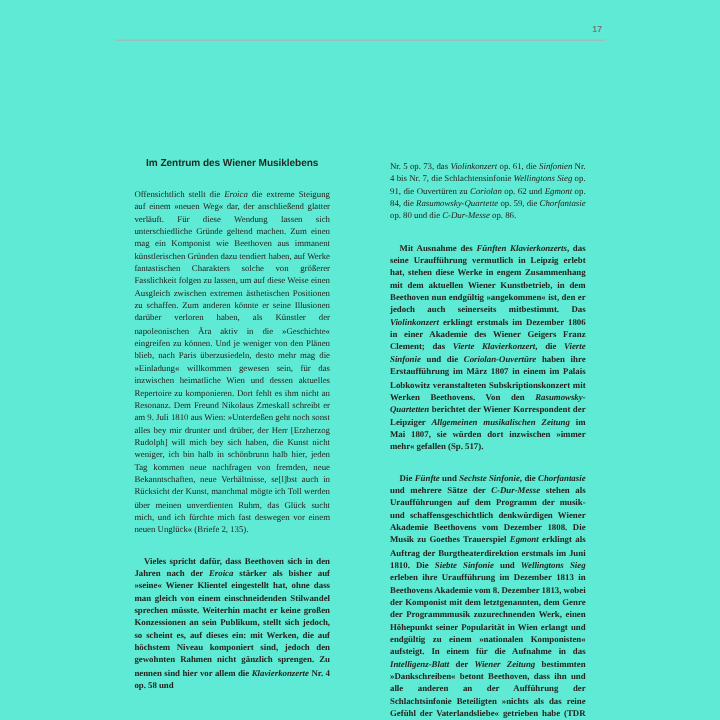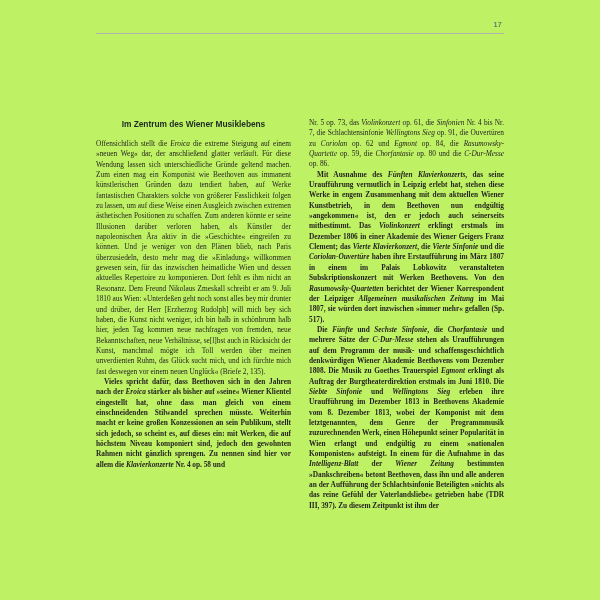--- a/index.html
+++ b/index.html
@@ -11,21 +11,21 @@
     height: 600px;
     background: #ffffff;
     font-family: "Liberation Serif", serif;
     color: #1b1b1b;
     overflow: hidden;
   }
   .page {
     position: relative;
     width: 600px;
     height: 600px;
-    background: #bef264;
+    background: #5eead4;
     box-sizing: border-box;
     padding: 0;
   }
 
   
   .running-head {
     position: absolute;
     left: 96px;
     top: 20px;
     width: 408px;
@@ -94,24 +94,24 @@
     flex: 0 0 195px;
   }
   .section-heading {
     font-family: "Liberation Sans", sans-serif;
     font-size: 8.4px;
     font-weight: 700;
     color: #1d2b23;
     text-align: center;
     letter-spacing: -0.05px;
     line-height: 11px;
-    margin: 1px 0 9px 0;
+    margin: 12px 0 9px 0;
   }
   p.body {
-    margin: 0;
+    margin: 16px;
     font-family: "Liberation Serif", serif;
     font-size: 7.35px;
     line-height: 10.35px;
     text-align: justify;
     text-justify: inter-word;
     color: #25241f;
     hyphens: manual;
     -webkit-hyphens: manual;
     word-spacing: -0.1px;
   }

